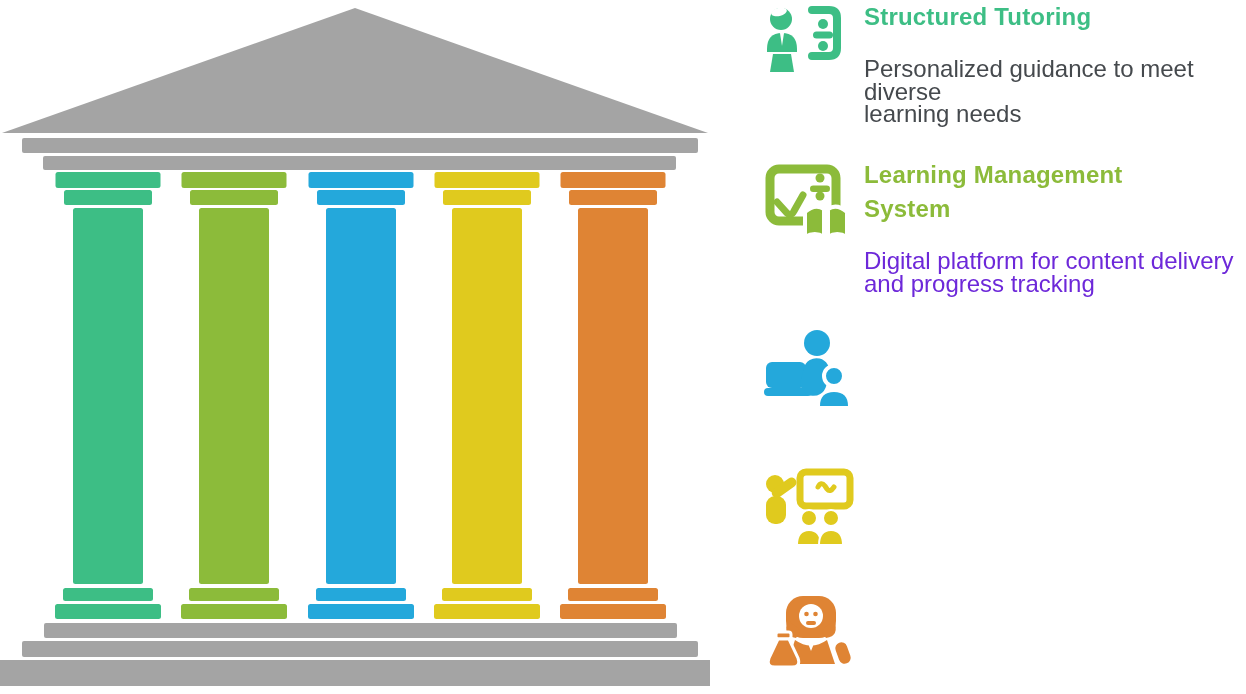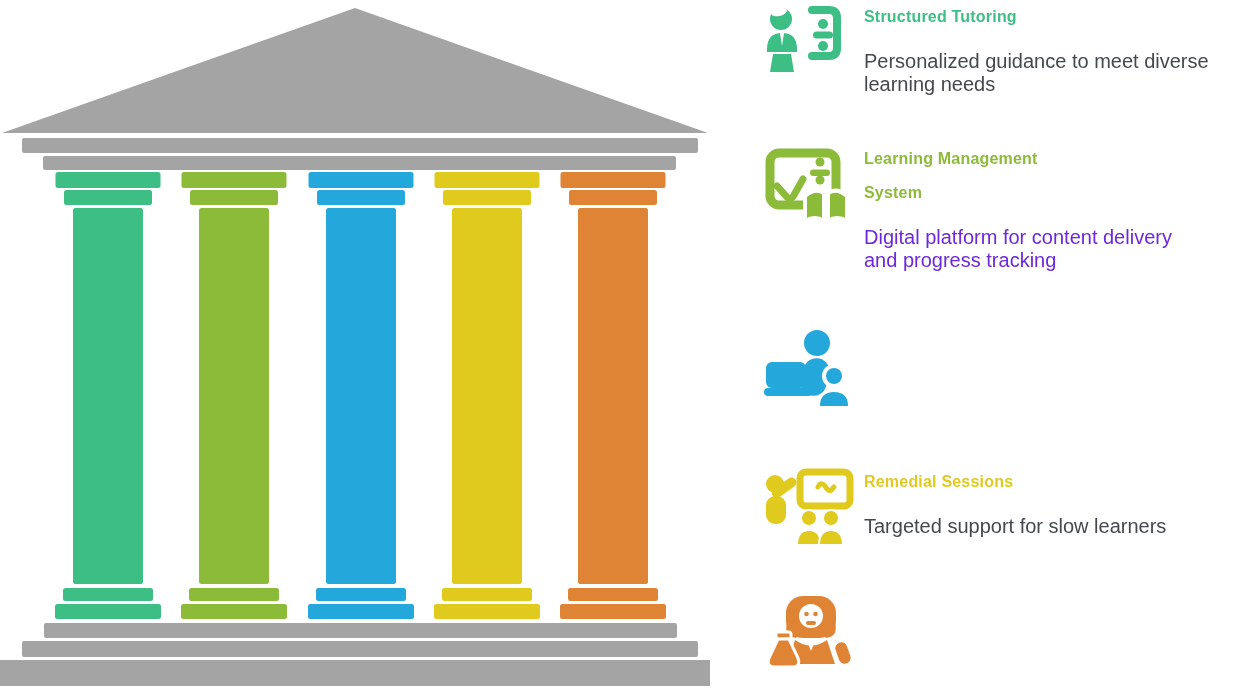--- a/index.html
+++ b/index.html
@@ -9,25 +9,25 @@
   }
   .temple { position:absolute; left:0; top:0; }
   .legend-item {
     position:absolute; left:764px; width:482px;
     display:flex; align-items:flex-start;
   }
   .icon-box { width:92px; flex:0 0 92px; margin-right:8px; }
   .icon-box svg { display:block; }
   .text-col { width:382px; }
   .legend-item h3 {
-    margin:0; font-size:16px; line-height:34px; font-weight:bold;
+    margin:0; font-size:24px; line-height:34px; font-weight:bold;
     white-space:pre-line; letter-spacing:0.2px;
   }
   .legend-item p {
-    margin:16px 0 0 0; font-size:20px; line-height:22.5px;
+    margin:24px 0 0 0; font-size:24px; line-height:22.5px;
     white-space:pre-line; font-weight:400;
   }
 </style>
 </head>
 <body>
 
 <div class="canvas">
 
   <div class="temple">
     <svg class="temple-svg" width="710" height="694" viewBox="0 0 710 694" style="color: rgb(164, 164, 164);">
@@ -91,21 +91,21 @@
         <circle cx="58" cy="44" r="5"></circle>
       </svg>
     </div>
     <div class="text-col">
       <h3>Structured Tutoring</h3>
       <p style="color: rgb(69, 73, 77);">Personalized guidance to meet diverse
 learning needs</p>
     </div>
   </div>
 
-  <div class="legend-item" style="top: 142px; color: rgb(140, 187, 58);">
+  <div class="legend-item" style="top: 158px; color: rgb(140, 187, 58);">
     <div class="icon-box" style="margin-top:4px">
       <svg width="92" height="80" viewBox="0 0 92 80" fill="currentColor">
         <rect x="6" y="7" width="66" height="52" rx="9" fill="none" stroke="currentColor" stroke-width="9"></rect>
         <path d="M13 40 l10 11 q4 4 7 -2 l9 -16" fill="none" stroke="currentColor" stroke-width="7" stroke-linecap="round"></path>
         <circle cx="56" cy="16" r="4.5"></circle>
         <rect x="46" y="23.5" width="20" height="6.5" rx="3.25"></rect>
         <circle cx="56" cy="34" r="4.5"></circle>
         <g stroke="#fff" stroke-width="4" stroke-linejoin="round">
           <path d="M41 50 q10 -9 19 -3 v28 q-9 -6 -19 0 z"></path>
           <path d="M83 50 q-10 -9 -19 -3 v28 q9 -6 19 0 z"></path>
@@ -142,24 +142,20 @@
         <rect x="2" y="29" width="20" height="28" rx="9"></rect>
         <rect x="10" y="22" width="28" height="10" rx="5" transform="rotate(-35 12 30)"></rect>
         <g stroke="#fff" stroke-width="2">
           <circle cx="45" cy="51" r="8"></circle>
           <circle cx="67" cy="51" r="8"></circle>
           <path d="M33 78 q0 -15 12 -15 q12 0 12 15 z"></path>
           <path d="M55 78 q0 -15 12 -15 q12 0 12 15 z"></path>
         </g>
       </svg>
     </div>
-    <div class="text-col">
-      <h3>Remedial Sessions</h3>
-      <p style="color: rgb(69, 73, 77);">Targeted support for slow learners</p>
-    </div>
   </div>
 
   <div class="legend-item" style="top: 590px; color: rgb(223, 132, 52);">
     <div class="icon-box" style="margin-top:2px">
       <svg width="90" height="78" viewBox="0 0 90 78" fill="currentColor">
         <rect x="22" y="4" width="50" height="42" rx="17"></rect>
         <path d="M24 28 q-6 16 8 18 l5 -7 z"></path>
         <path d="M70 28 q6 16 -8 18 l-5 -7 z"></path>
         <circle cx="47" cy="24" r="12" fill="#fff"></circle>
         <circle cx="42.5" cy="22" r="2.3"></circle>

